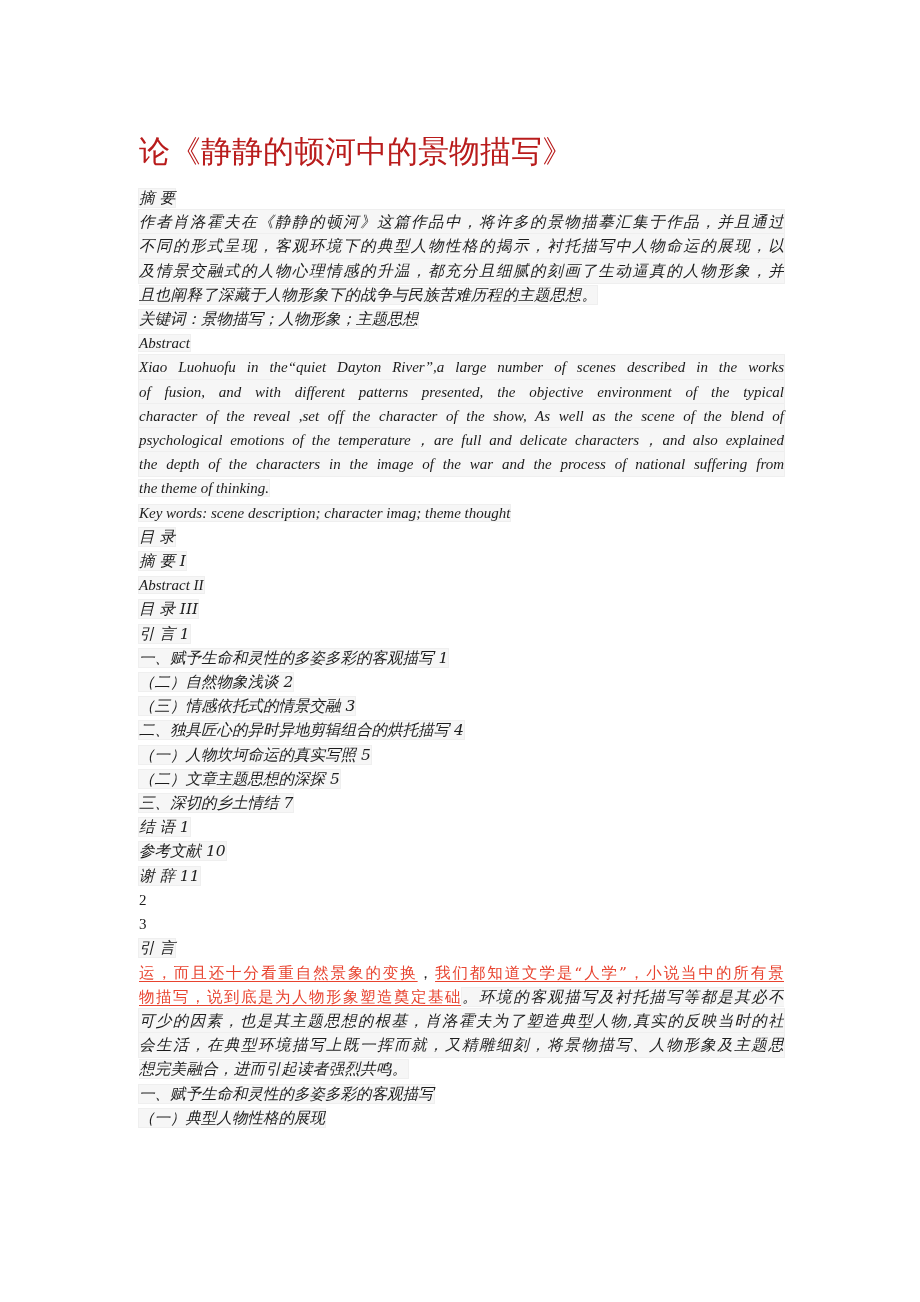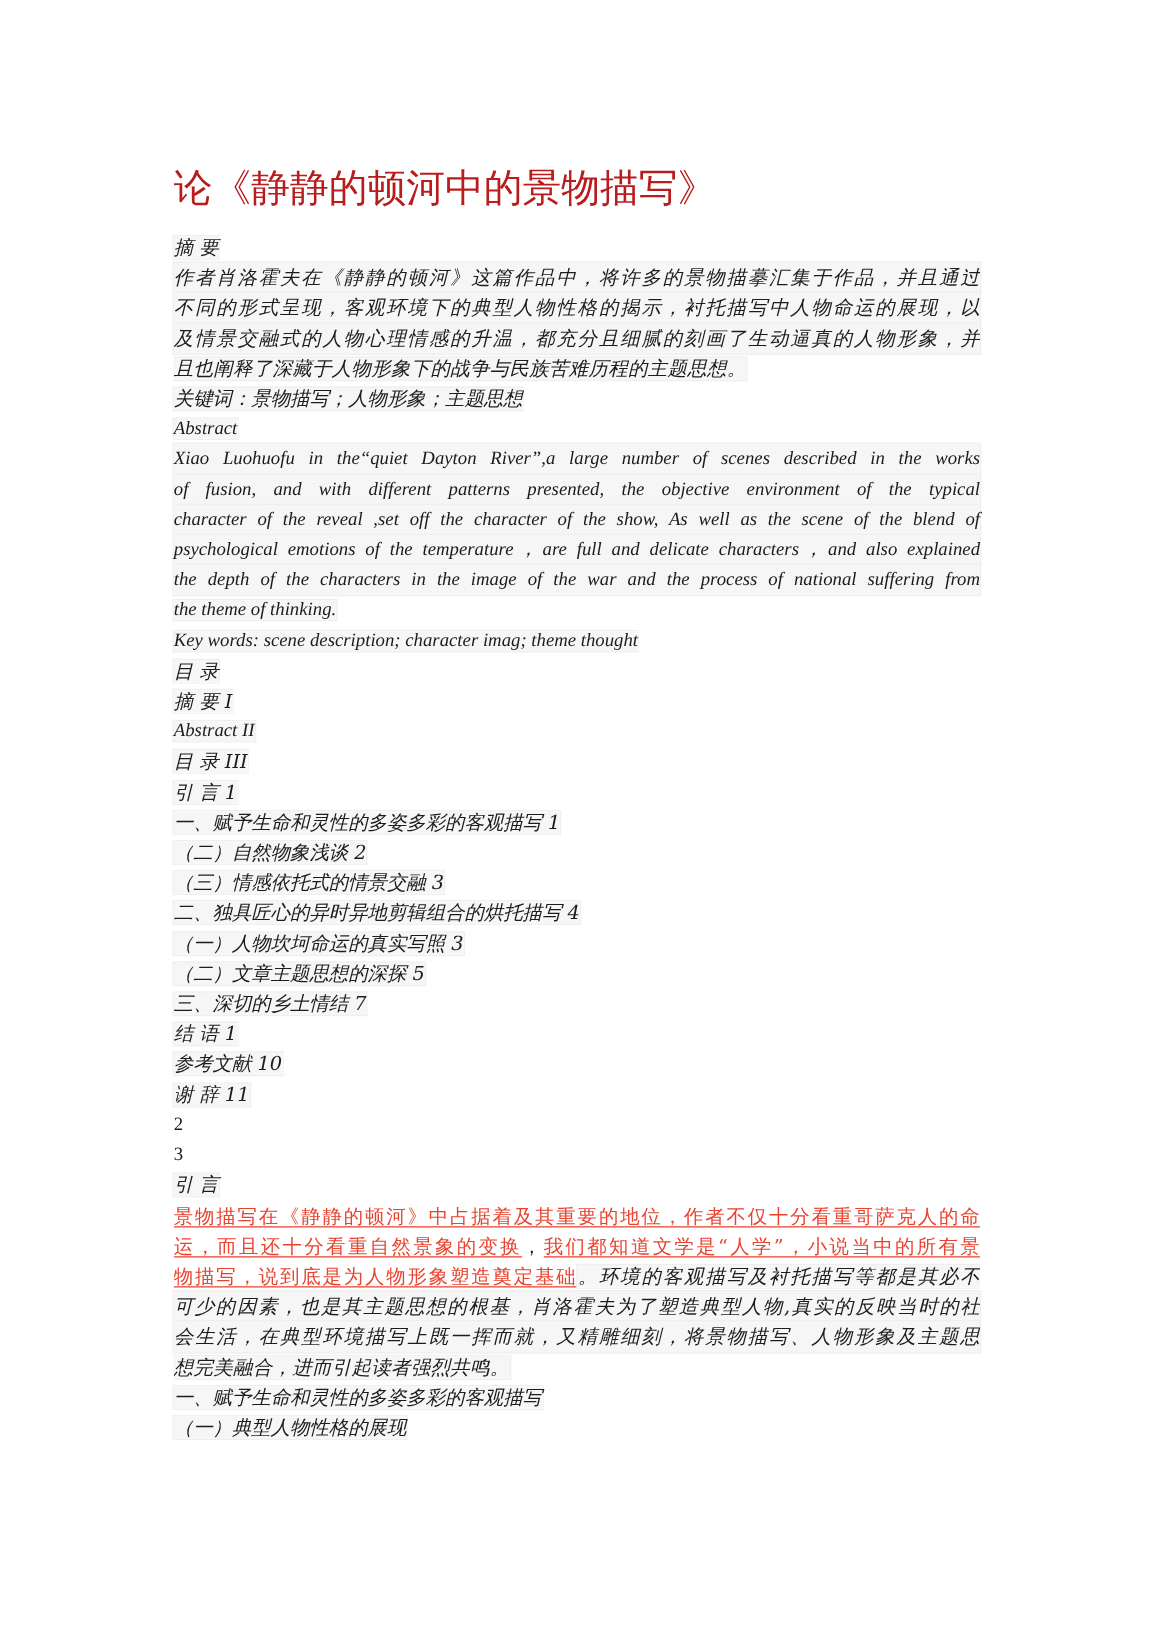--- a/index.html
+++ b/index.html
@@ -113,35 +113,34 @@
   <div>
     <div class="line"><span class="hl">目  录</span></div>
     <div class="line"><span class="hl">摘  要 I</span></div>
     <div class="line en"><span class="hl">Abstract II</span></div>
     <div class="line"><span class="hl">目  录 III</span></div>
     <div class="line"><span class="hl">引  言 1</span></div>
     <div class="line"><span class="hl">一、赋予生命和灵性的多姿多彩的客观描写 1</span></div>
     <div class="line"><span class="hl">（二）自然物象浅谈 2</span></div>
     <div class="line"><span class="hl">（三）情感依托式的情景交融 3</span></div>
     <div class="line"><span class="hl">二、独具匠心的异时异地剪辑组合的烘托描写 4</span></div>
-    <div class="line"><span class="hl">（一）人物坎坷命运的真实写照 3</span></div>
+    <div class="line"><span class="hl">（一）人物坎坷命运的真实写照 5</span></div>
     <div class="line"><span class="hl">（二）文章主题思想的深探 5</span></div>
     <div class="line"><span class="hl">三、深切的乡土情结 7</span></div>
     <div class="line"><span class="hl">结  语 1</span></div>
     <div class="line"><span class="hl">参考文献 10</span></div>
     <div class="line"><span class="hl">谢  辞 11</span></div>
   </div>
 
   <div class="line en">2</div>
   <div class="line en">3</div>
 
   <div>
     <div class="line"><span class="hl">引  言</span></div>
     <div class="para cn-para">
-      <span class="jl"><span class="red">景物描写在《静静的顿河》中占据着及其重要的地位，作者不仅十分看重哥萨克人的命</span></span>
       <span class="jl"><span class="red">运，而且还十分看重自然景象的变换</span><span>，</span><span class="red">我们都知道文学是“人学”，小说当中的所有景</span></span>
       <span class="jl"><span class="red">物描写，说到底是为人物形象塑造奠定基础</span><span class="hl">。环境的客观描写及衬托描写等都是其必不</span></span>
       <span class="jl hl">可少的因素，也是其主题思想的根基，肖洛霍夫为了塑造典型人物,真实的反映当时的社</span>
       <span class="jl hl">会生活，在典型环境描写上既一挥而就，又精雕细刻，将景物描写、人物形象及主题思</span>
       <span class="jl last"><span class="hl">想完美融合，进而引起读者强烈共鸣。</span></span>
     </div>
     <div class="line"><span class="hl">一、赋予生命和灵性的多姿多彩的客观描写</span></div>
     <div class="line"><span class="hl">（一）典型人物性格的展现</span></div>
   </div>
 </div>

